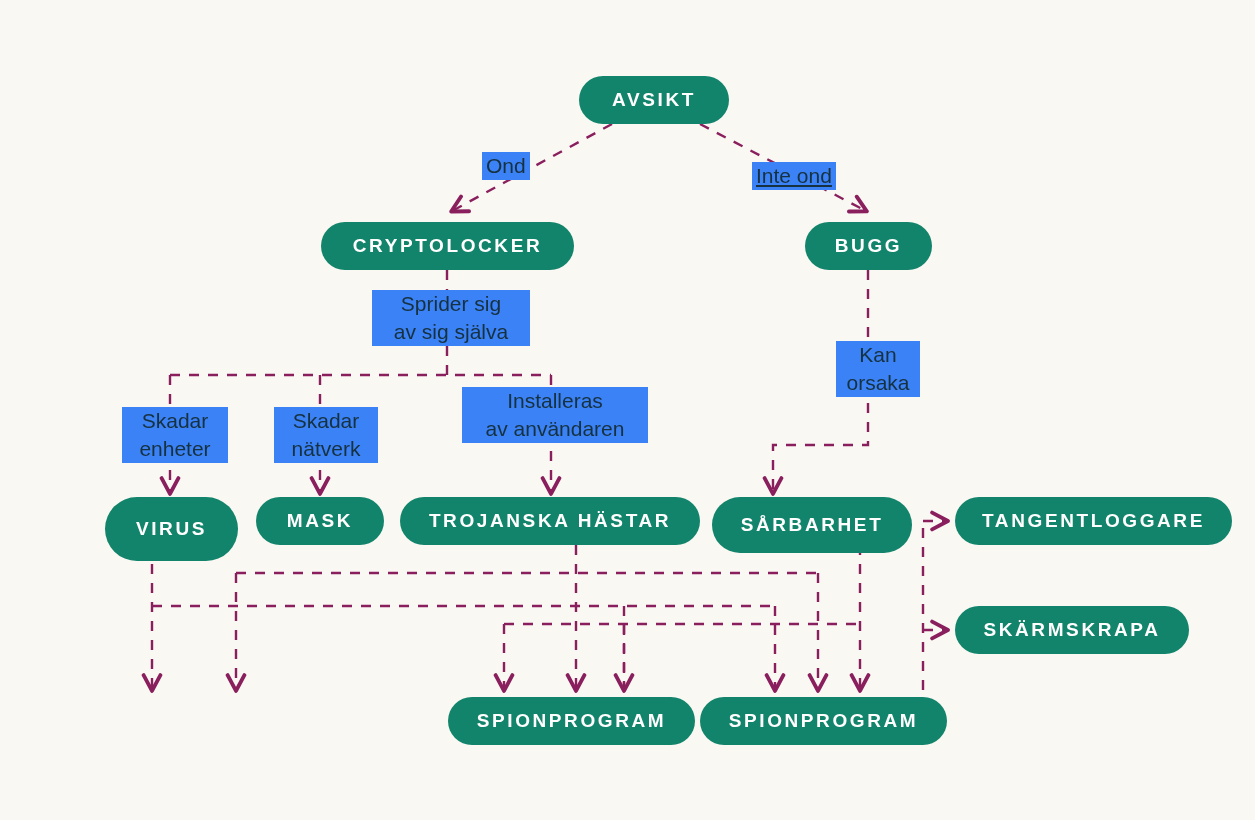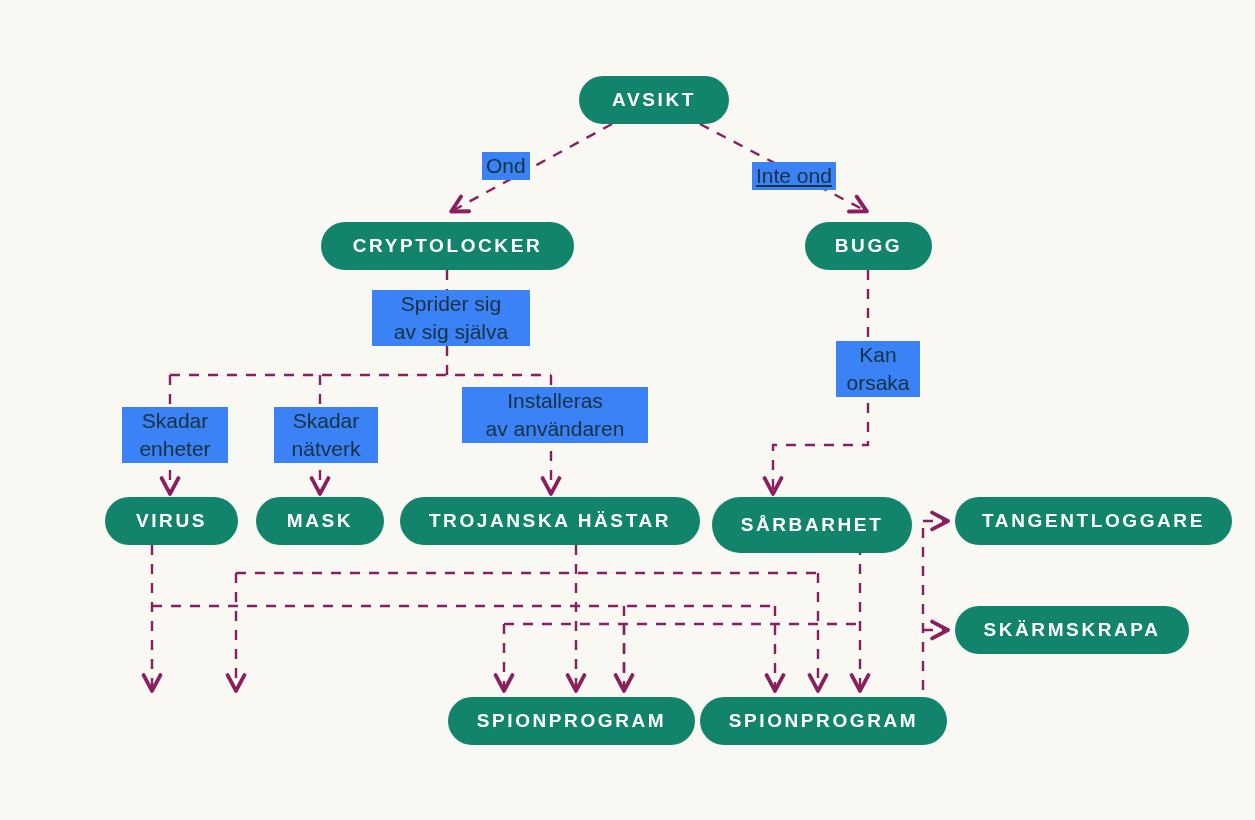--- a/index.html
+++ b/index.html
@@ -102,21 +102,21 @@
 
     </g>
   </svg>
 
   <div class="node" style="left:579px;top:76px;width:150px;height:48px;">AVSIKT</div>
 
   <div class="node" style="left:321px;top:222px;width:253px;height:48px;">CRYPTOLOCKER</div>
 
   <div class="node" style="left:805px;top:222px;width:127px;height:48px;">BUGG</div>
 
-  <div class="node" style="left:105px;top:497px;width:133px;height:48px;text-align:right;">VIRUS</div>
+  <div class="node" style="left:105px;top:497px;width:133px;height:64px;text-align:right;">VIRUS</div>
 
   <div class="node" style="left:256px;top:497px;width:128px;height:48px;">MASK</div>
 
   <div class="node" style="left:400px;top:497px;width:300px;height:48px;">TROJANSKA HÄSTAR</div>
 
   <div class="node" style="left:712px;top:497px;width:200px;height:56px;">SÅRBARHET</div>
 
   <div class="node" style="left:955px;top:497px;width:277px;height:48px;">TANGENTLOGGARE</div>
 
   <div class="node" style="left:955px;top:606px;width:234px;height:48px;">SKÄRMSKRAPA</div>

